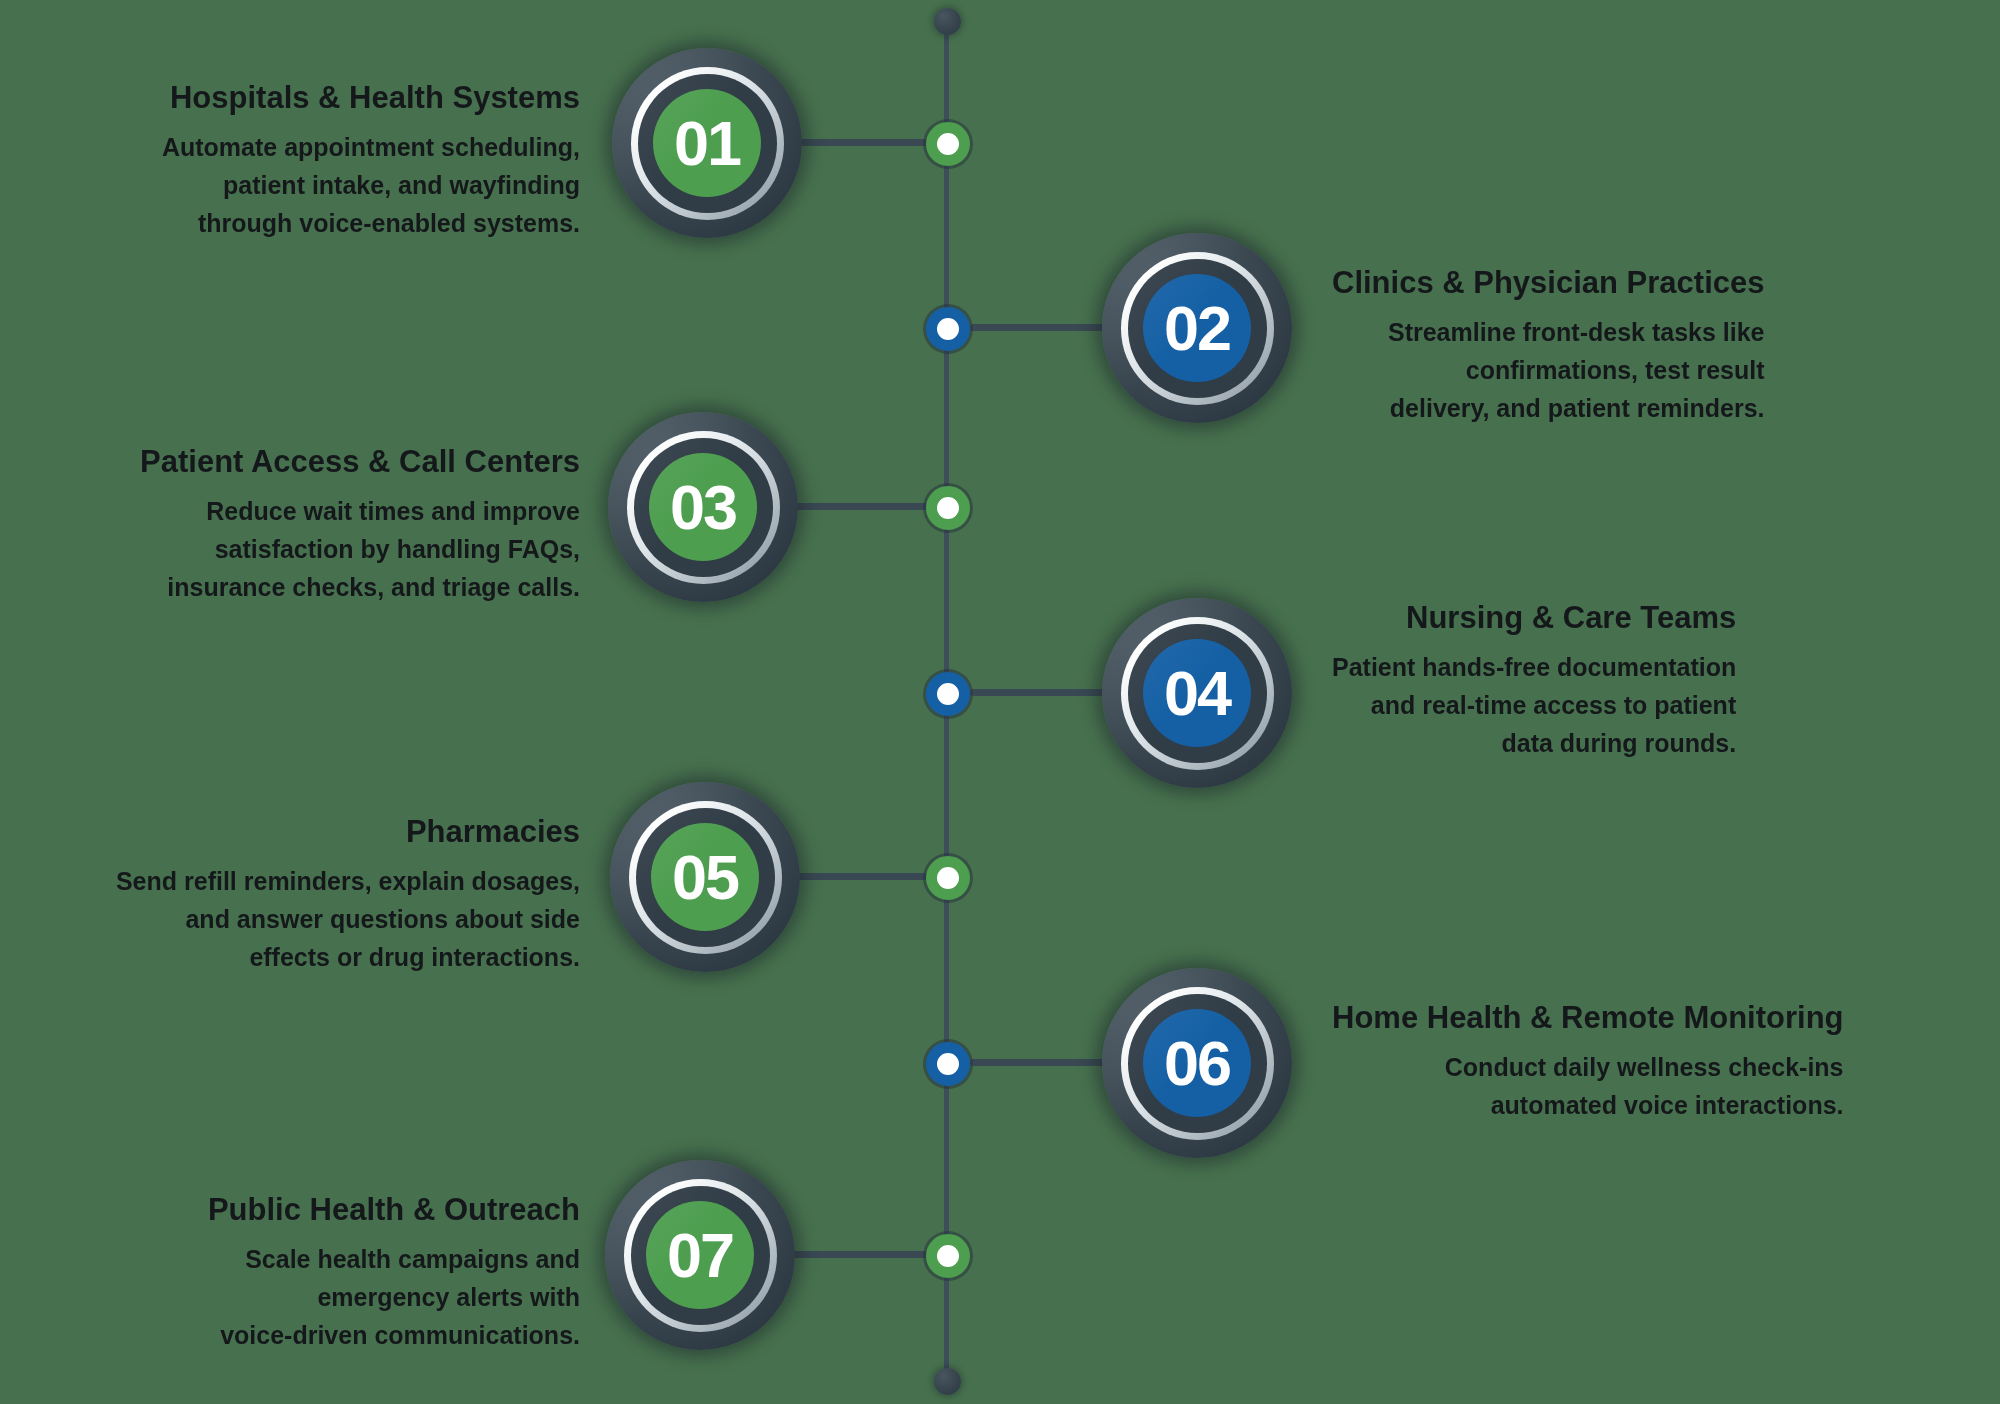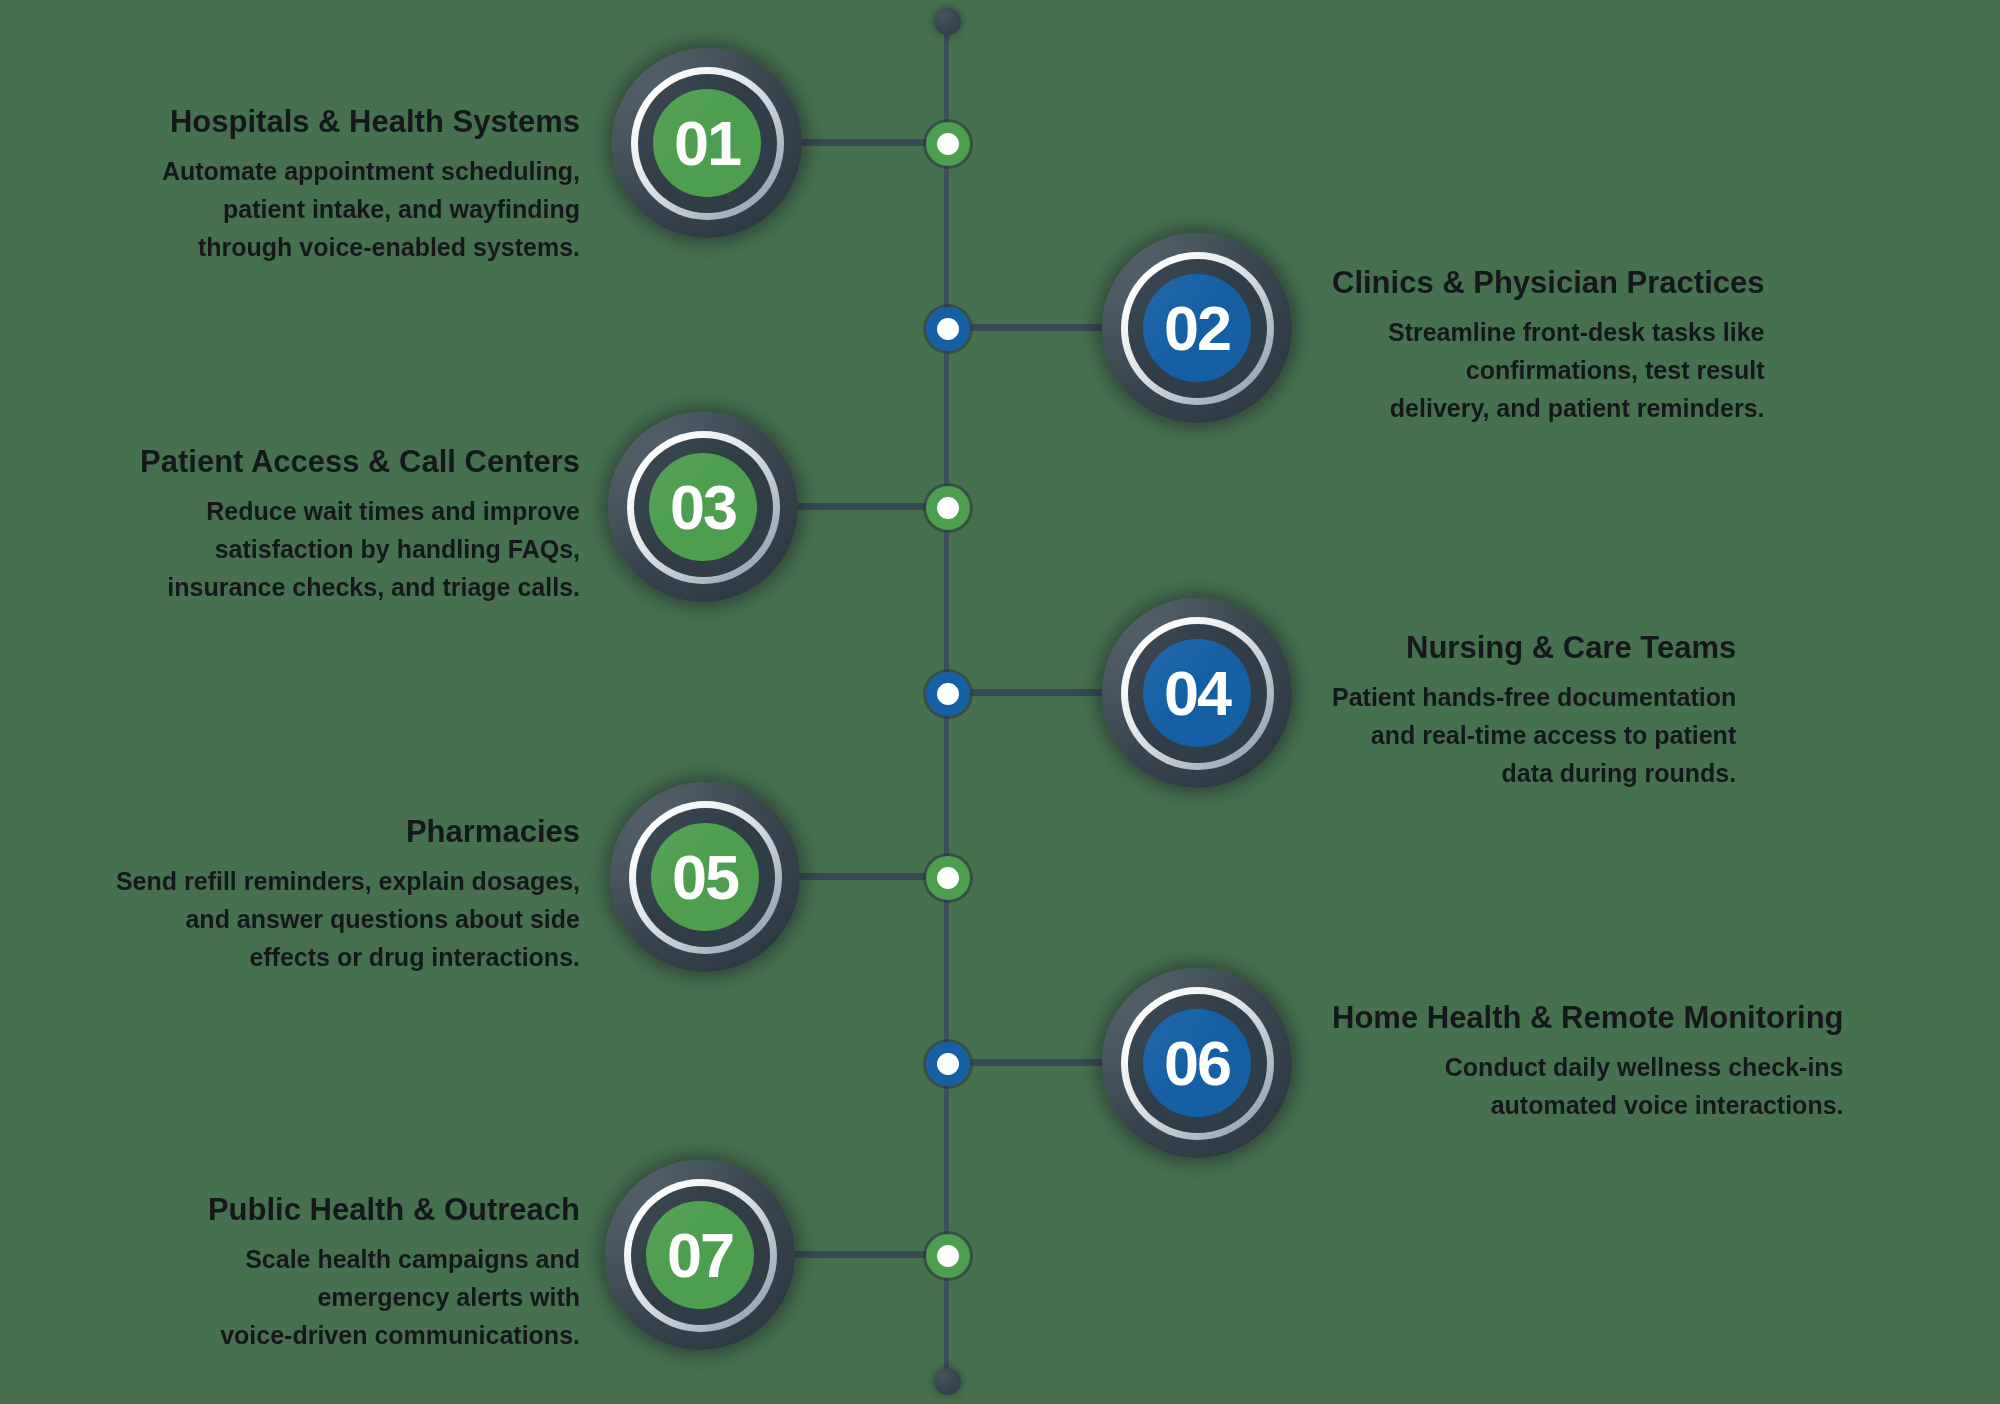--- a/index.html
+++ b/index.html
@@ -85,24 +85,24 @@
     font-size:31px;font-weight:bold;line-height:1.2;margin-bottom:12px;
     color:var(--text);
   }
   .text .line{
     font-size:25px;font-weight:bold;line-height:38px;color:var(--text);
   }
   .side-left .text{right:1420px;text-align:right;}
   .side-right .text{left:1332px;text-align:right;}
 
   
-  .i1 .node{left:612px;top:48px;}   .i1 .axis-dot{left:926px;top:122px;}  .i1 .connector{left:775px;top:139px;width:155px;}  .i1 .text{top:79px;margin-top:24px;}
+  .i1 .node{left:612px;top:48px;}   .i1 .axis-dot{left:926px;top:122px;}  .i1 .connector{left:775px;top:139px;width:155px;}  .i1 .text{top:79px;}
   .i2 .node{left:1102px;top:233px;} .i2 .axis-dot{left:926px;top:307px;}  .i2 .connector{left:970px;top:324px;width:158px;}  .i2 .text{top:264px;}
   .i3 .node{left:608px;top:412px;}  .i3 .axis-dot{left:926px;top:486px;}  .i3 .connector{left:775px;top:503px;width:155px;}  .i3 .text{top:443px;}
-  .i4 .node{left:1102px;top:598px;} .i4 .axis-dot{left:926px;top:672px;}  .i4 .connector{left:970px;top:689px;width:158px;}  .i4 .text{top:629px;}
+  .i4 .node{left:1102px;top:598px;} .i4 .axis-dot{left:926px;top:672px;}  .i4 .connector{left:970px;top:689px;width:158px;}  .i4 .text{top:599px;}
   .i5 .node{left:610px;top:782px;}  .i5 .axis-dot{left:926px;top:856px;}  .i5 .connector{left:775px;top:873px;width:155px;}  .i5 .text{top:813px;}
   .i6 .node{left:1102px;top:968px;} .i6 .axis-dot{left:926px;top:1042px;} .i6 .connector{left:970px;top:1059px;width:158px;} .i6 .text{top:999px;}
   .i7 .node{left:605px;top:1160px;} .i7 .axis-dot{left:926px;top:1234px;} .i7 .connector{left:775px;top:1251px;width:155px;} .i7 .text{top:1191px;}
 </style>
 </head>
 <body>
 
 <div class="canvas">
 
   <div class="vline"></div>

